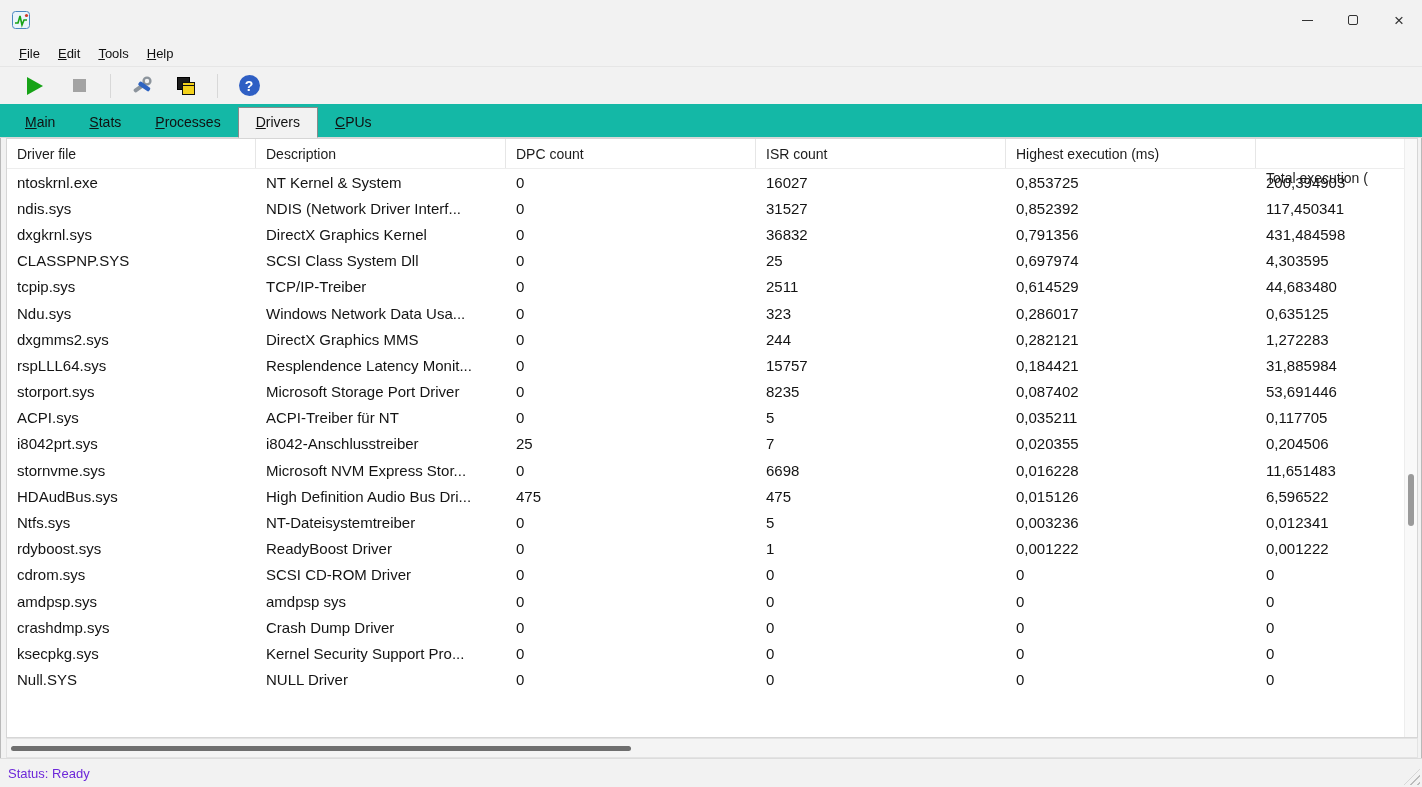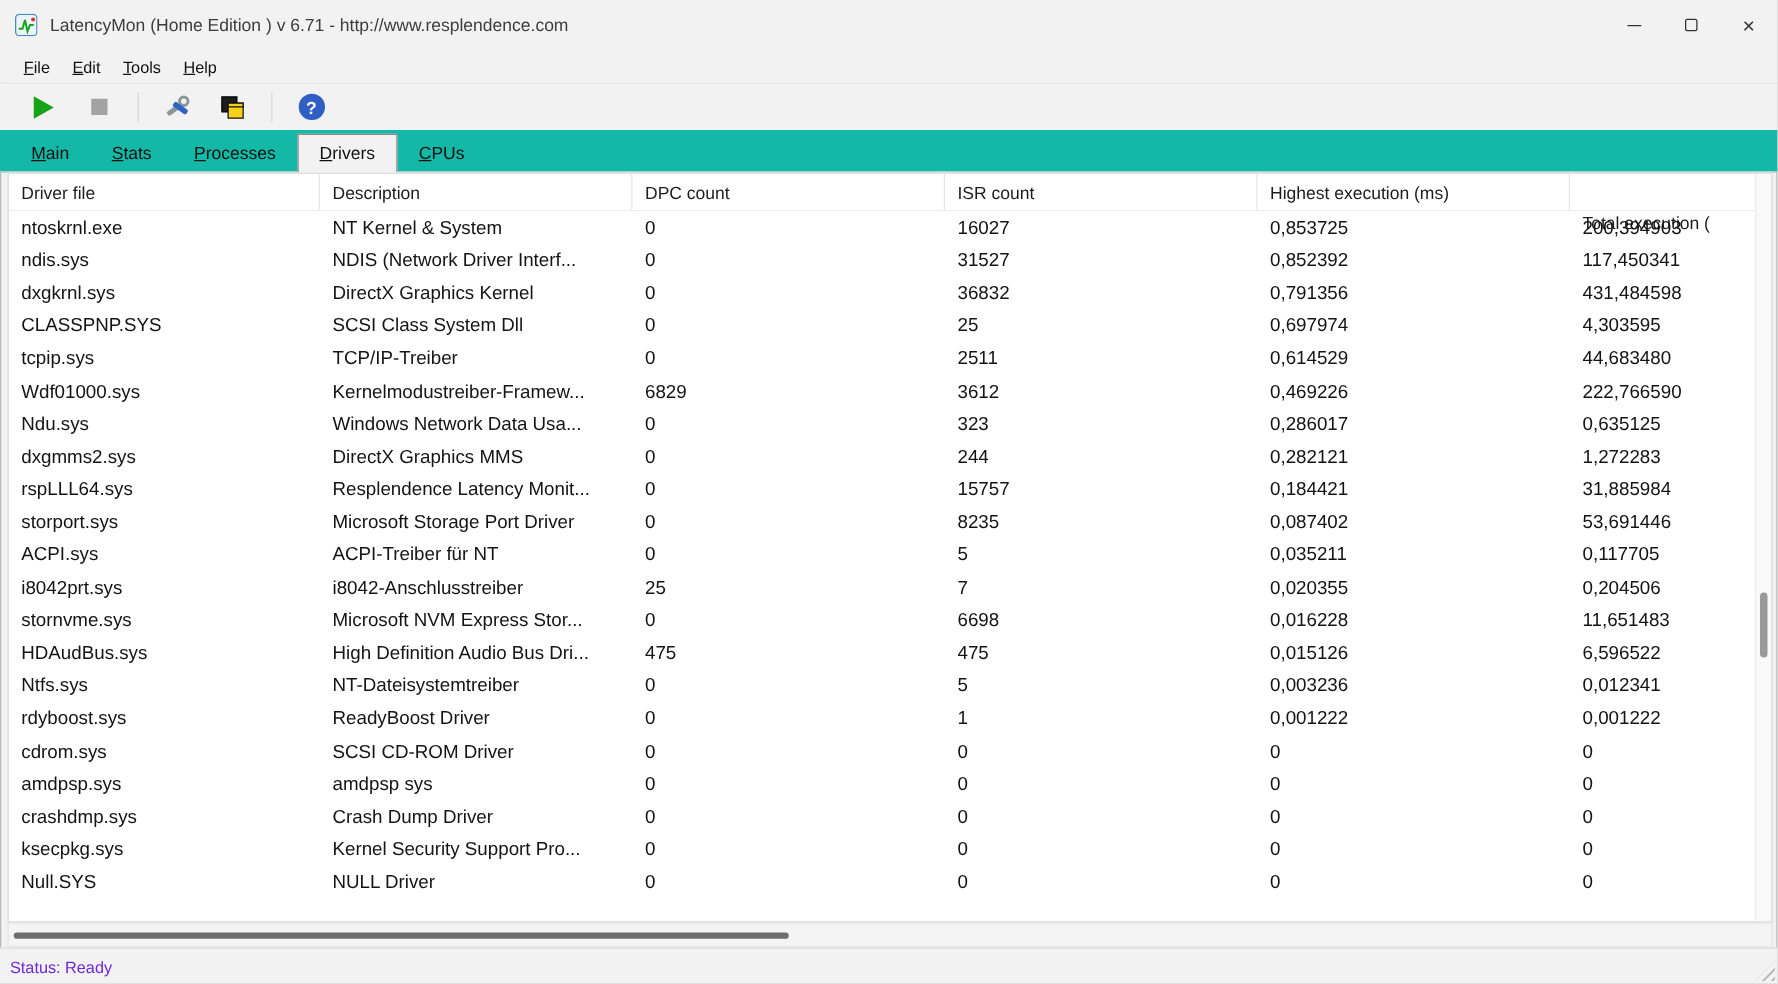--- a/index.html
+++ b/index.html
@@ -79,21 +79,20 @@
 </style>
 </head>
 <body>
 
 <div class="titlebar">
   <svg class="app-icon" viewBox="0 0 18 18">
     <rect x="0.5" y="0.5" width="17" height="17" rx="3" fill="#eaf4fb" stroke="#4a88c0"></rect>
     <polyline points="3,12 6,12 8,5 10,14 12,9 15,9" fill="none" stroke="#17a317" stroke-width="1.6"></polyline>
     <circle cx="14.5" cy="4.5" r="1.6" fill="#d23a2a"></circle>
   </svg>
-  <div class="title-text">LatencyMon  (Home Edition )  v 6.71 - http://www.resplendence.com</div>
   <div class="win-controls">
     <div class="win-btn">
         <div class="min-glyph"></div>
       </div>
     <div class="win-btn">
         <div class="max-glyph"></div>
       </div>
     <div class="win-btn">
         <span class="close-glyph">×</span>
       </div>
@@ -187,28 +186,20 @@
   </div>
     <div class="row">
     <div class="cell">tcpip.sys</div>
     <div class="cell">TCP/IP-Treiber</div>
     <div class="cell">0</div>
     <div class="cell">2511</div>
     <div class="cell">0,614529</div>
     <div class="cell">44,683480</div>
   </div>
     <div class="row">
-    <div class="cell">Wdf01000.sys</div>
-    <div class="cell">Kernelmodustreiber-Framew...</div>
-    <div class="cell">6829</div>
-    <div class="cell">3612</div>
-    <div class="cell">0,469226</div>
-    <div class="cell">222,766590</div>
-  </div>
-    <div class="row">
     <div class="cell">Ndu.sys</div>
     <div class="cell">Windows Network Data Usa...</div>
     <div class="cell">0</div>
     <div class="cell">323</div>
     <div class="cell">0,286017</div>
     <div class="cell">0,635125</div>
   </div>
     <div class="row">
     <div class="cell">dxgmms2.sys</div>
     <div class="cell">DirectX Graphics MMS</div>

